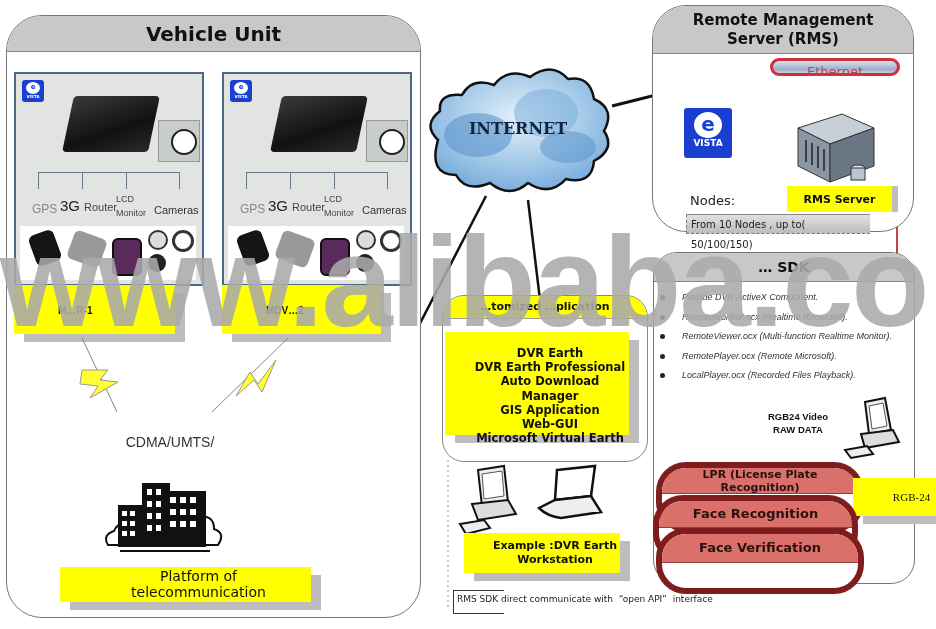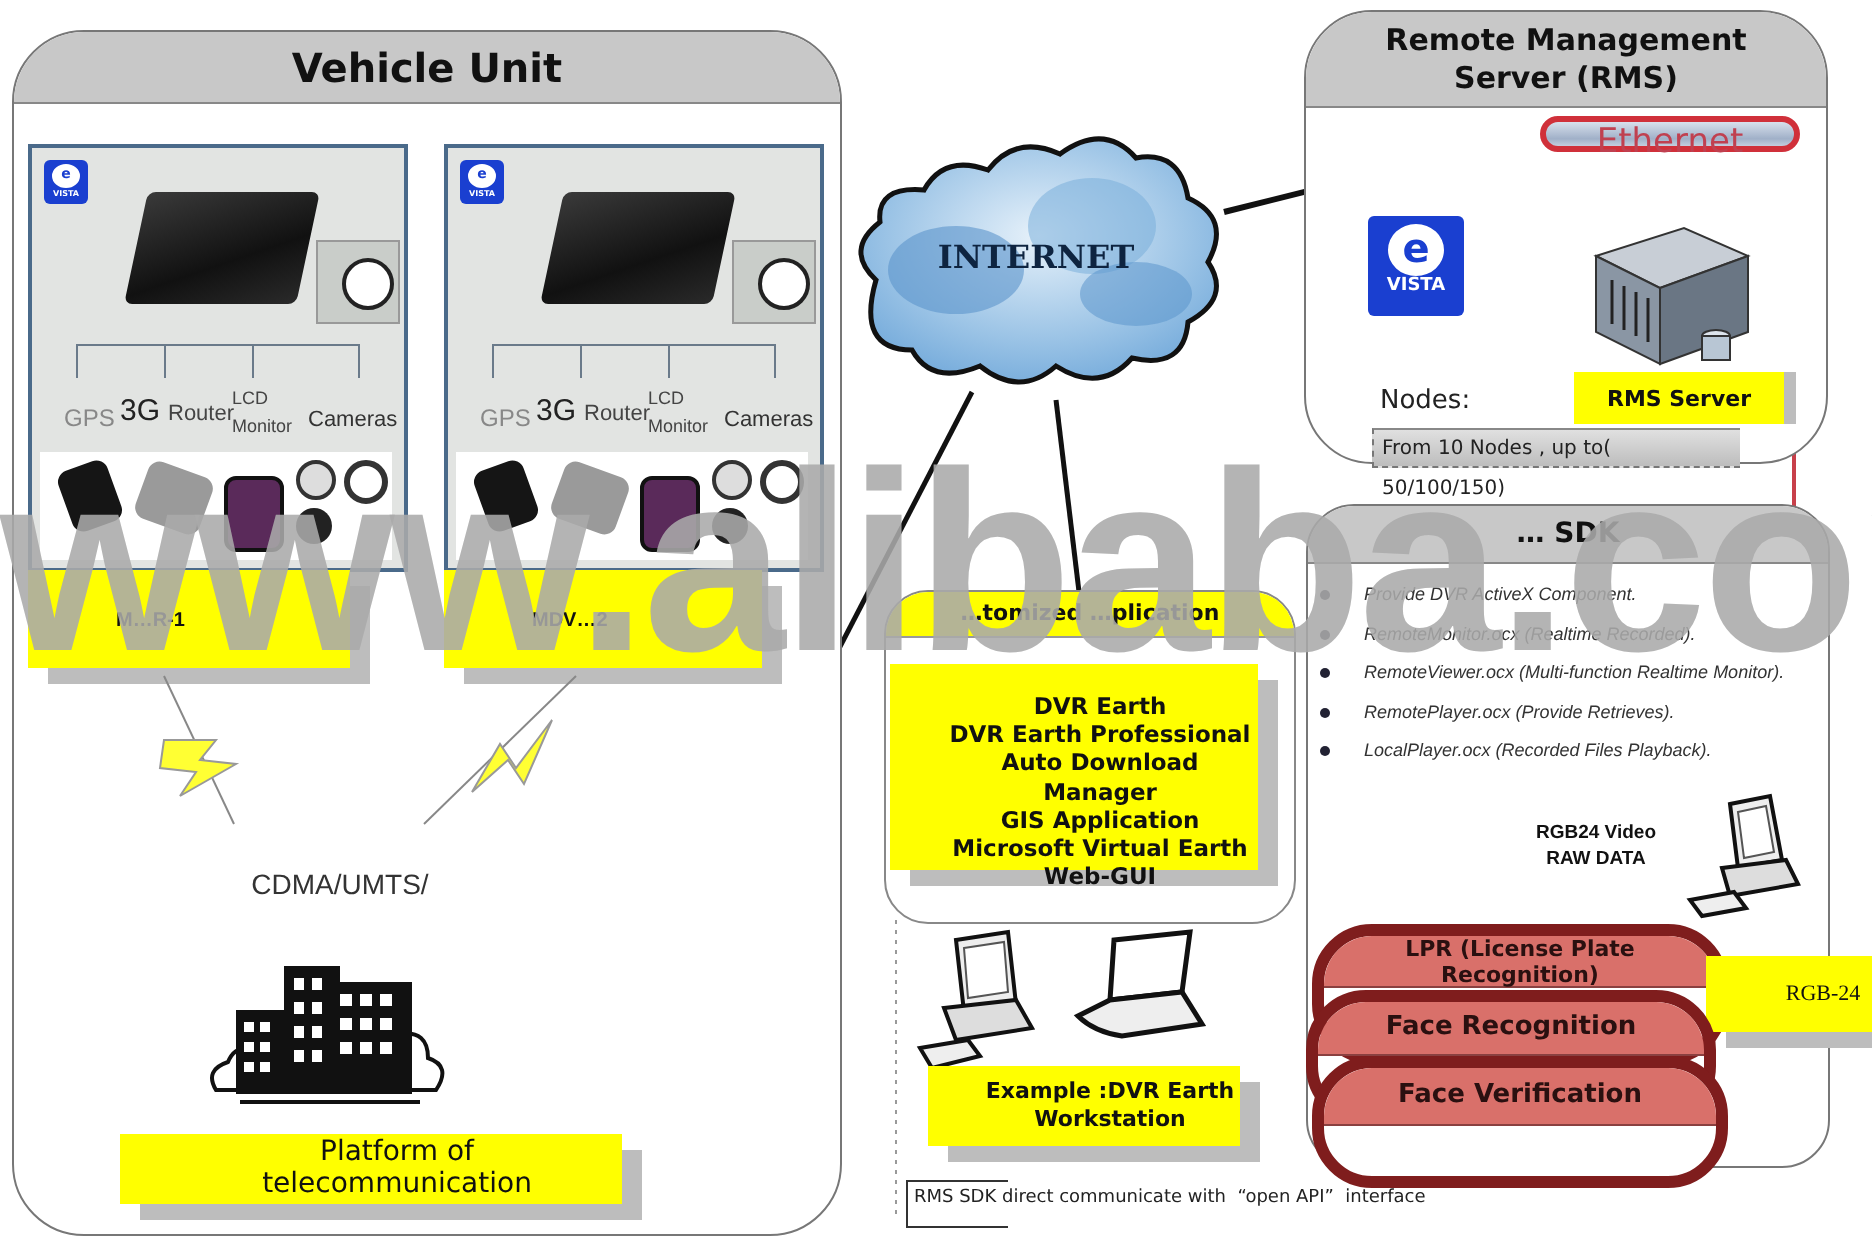--- a/index.html
+++ b/index.html
@@ -178,22 +178,22 @@
 <div style="position:absolute;left:448px;top:119px;width:140px;text-align:center;font-family:'DejaVu Serif',serif;font-weight:bold;font-size:16px;color:#0e2440;z-index:5;">INTERNET</div>
 
 <div class="panel" style="left:442px;top:295px;width:204px;height:165px;border-radius:22px;border-color:#888;z-index:4;">
   <div style="background:#ffff00;border-bottom:1.5px solid #999;height:22px;line-height:22px;text-align:center;font-weight:bold;font-size:11px;">…tomized …plication</div>
 </div>
 <div class="yellow shadow" style="position:absolute;left:445px;top:332px;width:184px;height:103px;text-align:center;font-weight:bold;font-size:11.5px;line-height:14.2px;padding-top:14px;box-sizing:border-box;z-index:5;">
   <div>DVR Earth</div>
   <div>DVR Earth Professional</div>
   <div>Auto Download Manager</div>
   <div>GIS Application</div>
+  <div>Web-GUI</div>
   <div>Microsoft Virtual Earth</div>
-  <div>Web-GUI</div>
 </div>
 
 <svg width="70" height="70" style="left:458px;top:466px;z-index:4">
   <path d="M20,4 L46,0 L50,36 L24,40 Z" fill="#eee" stroke="#111" stroke-width="2"></path>
   <path d="M24,8 L44,5 L46,30 L26,33 Z" fill="#fff" stroke="#555" stroke-width="1"></path>
   <path d="M14,38 L50,34 L58,48 L20,54 Z" fill="#ddd" stroke="#111" stroke-width="2"></path>
   <path d="M2,58 L26,54 L32,62 L8,68 Z" fill="#eee" stroke="#111" stroke-width="2"></path>
 </svg>
 <svg width="70" height="60" style="left:535px;top:466px;z-index:4">
   <path d="M22,4 L60,0 L56,30 L20,34 Z" fill="#fff" stroke="#111" stroke-width="2.5"></path>
@@ -207,21 +207,21 @@
 <div style="position:absolute;left:453px;top:590px;width:50px;height:22px;border-left:1px solid #333;border-top:1px solid #333;border-bottom:1px solid #333;z-index:4;"></div>
 <div style="position:absolute;left:457px;top:594px;font-size:9px;color:#222;white-space:pre;z-index:4;">RMS SDK direct communicate with  “open API”  interface</div>
 
 <div class="panel" style="left:652px;top:5px;width:260px;height:225px;border-radius:34px;z-index:2;">
   <div class="panel-head" style="height:48px;font-size:15px;line-height:19px;padding-top:5px;box-sizing:border-box;">
     <div>Remote Management</div>
     <div>Server (RMS)</div>
   </div>
 </div>
 <div style="position:absolute;left:770px;top:58px;width:130px;height:18px;border:3px solid #d0303a;border-radius:10px;background:linear-gradient(#d8e0ec,#a0b0c8 70%,#c4cede);box-sizing:border-box;text-align:center;z-index:5;">
-  <span style="font-family:'DejaVu Sans',sans-serif;font-size:17px;color:#c04050;line-height:12px;">Ethernet</span>
+  <span style="font-family:'DejaVu Sans',sans-serif;font-size:13px;color:#c04050;line-height:12px;">Ethernet</span>
 </div>
 <div class="vista-logo" style="left:684px;top:108px;width:48px;height:50px;font-size:9px;z-index:4;">
   <span class="e" style="width:24px;height:22px;font-size:20px;margin-top:4px;">e</span><span>VISTA</span>
 </div>
 <svg width="90" height="80" style="left:790px;top:110px;z-index:4">
   <path d="M8,18 L52,4 L84,18 L40,34 Z" fill="#c8ced6" stroke="#333" stroke-width="1"></path>
   <path d="M8,18 L40,34 L40,72 L8,56 Z" fill="#8a96a4" stroke="#333" stroke-width="1"></path>
   <path d="M40,34 L84,18 L84,56 L40,72 Z" fill="#6a7684" stroke="#333" stroke-width="1"></path>
   <g stroke="#222" stroke-width="1.5">
       <line x1="16" y1="30" x2="16" y2="52"></line>
@@ -238,21 +238,21 @@
 <div style="position:absolute;left:690px;top:193px;font-size:13px;color:#222;z-index:4;">Nodes:</div>
 <div style="position:absolute;left:686px;top:214px;width:184px;height:20px;line-height:20px;padding-left:4px;box-sizing:border-box;font-size:10px;color:#222;background:linear-gradient(#e0e0e0,#bdbdbd);border-top:1.5px solid #888;border-bottom:1px dashed #777;border-left:1px dashed #777;z-index:4;">From 10 Nodes , up to( 50/100/150)</div>
 
 <div class="panel" style="left:653px;top:252px;width:260px;height:330px;border-radius:24px;z-index:2;">
   <div class="panel-head" style="height:28px;line-height:28px;font-size:14px;">… SDK</div>
 </div>
 <ul class="bullet-list" style="left:656px;top:288px;z-index:4;">
   <li>Provide DVR ActiveX Component.</li>
   <li>RemoteMonitor.ocx (Realtime Recorded).</li>
   <li>RemoteViewer.ocx (Multi-function Realtime Monitor).</li>
-  <li>RemotePlayer.ocx (Provide Retrieves).</li>
+  <li>RemotePlayer.ocx (Remote Microsoft).</li>
   <li>LocalPlayer.ocx (Recorded Files Playback).</li>
 </ul>
 <div style="position:absolute;left:748px;top:410px;width:100px;text-align:center;font-family:'Liberation Sans',sans-serif;font-weight:bold;font-size:9.5px;line-height:13px;z-index:4;">
   <div>RGB24 Video</div>
   <div>RAW DATA</div>
 </div>
 <svg width="60" height="60" style="left:843px;top:398px;z-index:4">
   <path d="M22,4 L42,0 L48,32 L26,36 Z" fill="#eee" stroke="#111" stroke-width="2"></path>
   <path d="M26,8 L40,5 L44,28 L29,31 Z" fill="#fff" stroke="#555" stroke-width="1"></path>
   <path d="M18,36 L50,32 L56,44 L22,50 Z" fill="#ddd" stroke="#111" stroke-width="2"></path>

